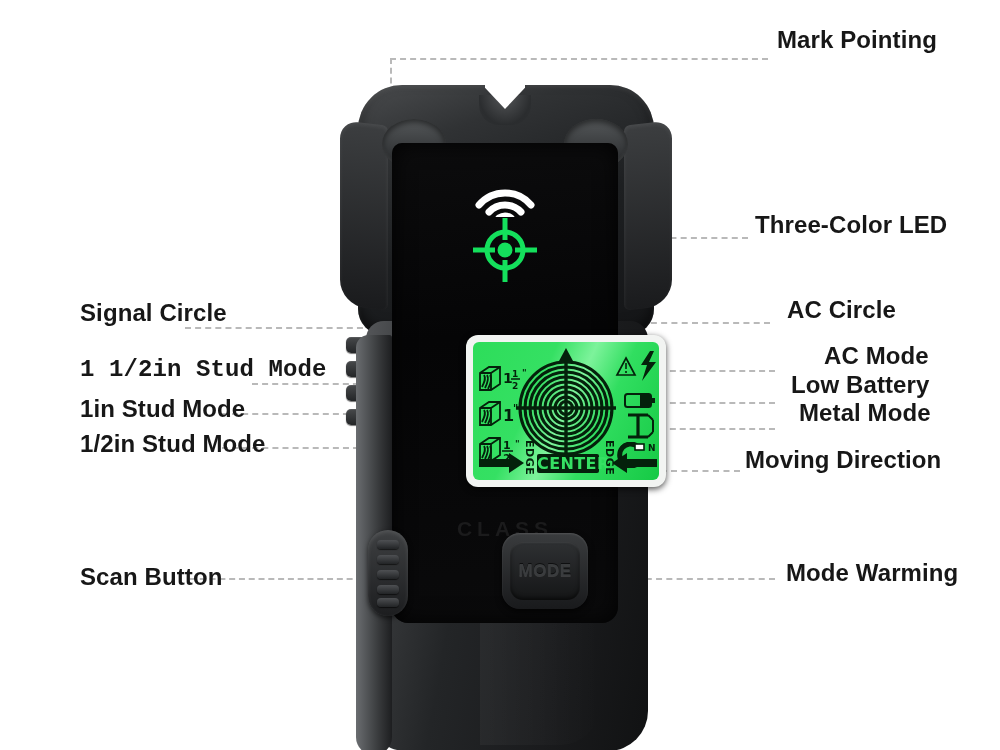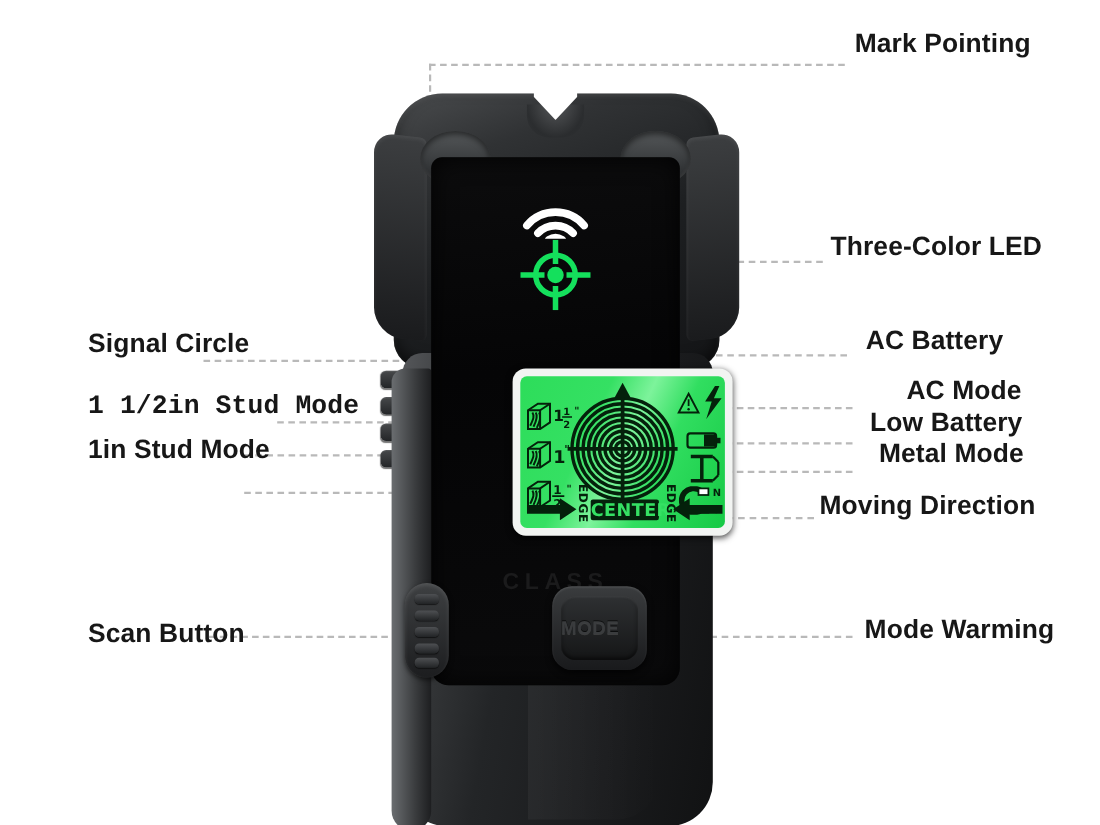--- a/index.html
+++ b/index.html
@@ -89,21 +89,21 @@
   
   .mode{
     position:absolute;left:172px;top:448px;width:86px;height:76px;border-radius:18px;
     background:linear-gradient(180deg,#3a3c3e,#191a1c);
     box-shadow:0 3px 6px rgba(0,0,0,.65),inset 0 1px 2px rgba(255,255,255,.12);
     display:flex;align-items:center;justify-content:center;
   }
   .mode-in{
     width:70px;height:58px;border-radius:13px;
     background:linear-gradient(180deg,#2e3032,#151617);
-    display:flex;align-items:center;
+    display:flex;align-items:center;justify-content:center;
     box-shadow:inset 0 1px 2px rgba(255,255,255,.10),inset 0 -2px 4px rgba(0,0,0,.6);
   }
   .mode-txt{font-size:17px;font-weight:700;letter-spacing:.5px;color:#3a3c3e;
             text-shadow:0 1px 0 rgba(255,255,255,.13),0 -1px 0 rgba(0,0,0,.6);}
 
   
   .wifi{position:absolute;left:50%;margin-left:-32px;top:90px;width:64px;height:42px;}
   .target{position:absolute;left:50%;margin-left:-32px;top:133px;width:64px;height:64px;}
 
   
@@ -340,25 +340,26 @@
     <div class="mode">
       <div class="mode-in">
         <span class="mode-txt">MODE</span>
       </div>
     </div>
 
   </div>
 
   <div class="label" style="left:777px;top:26px;">Mark Pointing</div>
   <div class="label" style="left:755px;top:211px;">Three-Color LED</div>
-  <div class="label" style="left:787px;top:296px;">AC Battery</div>
+  <div class="label" style="left:787px;top:296px;">AC Circle</div>
   <div class="label" style="left:824px;top:342px;">AC Mode</div>
   <div class="label" style="left:791px;top:371px;">Low Battery</div>
   <div class="label" style="left:799px;top:399px;">Metal Mode</div>
   <div class="label" style="left:745px;top:446px;">Moving Direction</div>
   <div class="label" style="left:786px;top:559px;">Mode Warming</div>
 
   <div class="label" style="left:80px;top:299px;">Signal Circle</div>
   <div class="label" style="left:80px;top:356px;font-family:Liberation Mono, monospace;">1 1/2in Stud Mode</div>
   <div class="label" style="left:80px;top:395px;">1in Stud Mode</div>
+  <div class="label" style="left:80px;top:430px;">1/2in Stud Mode</div>
   <div class="label" style="left:80px;top:563px;">Scan Button</div>
 
 </div>
 
 </body></html>

